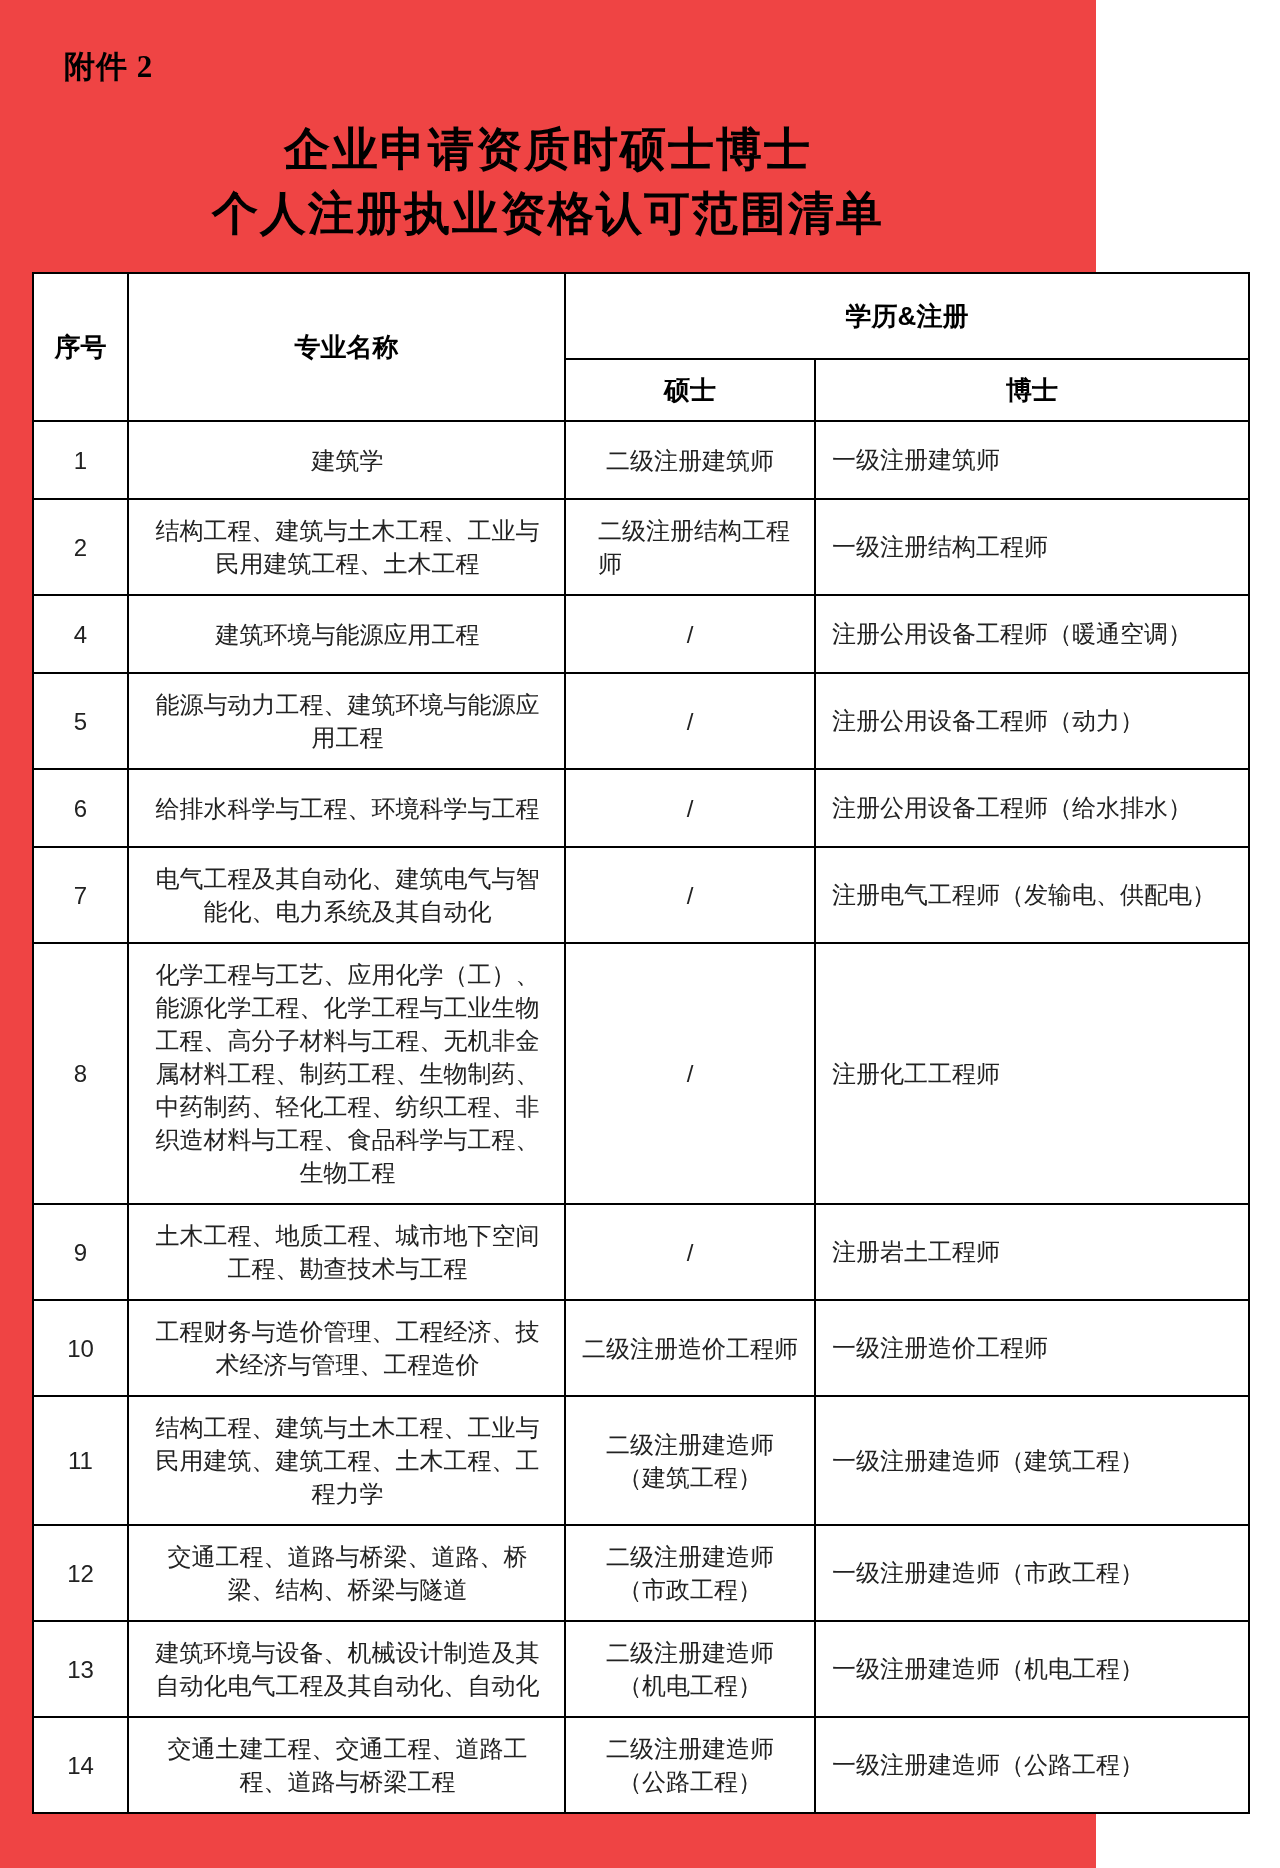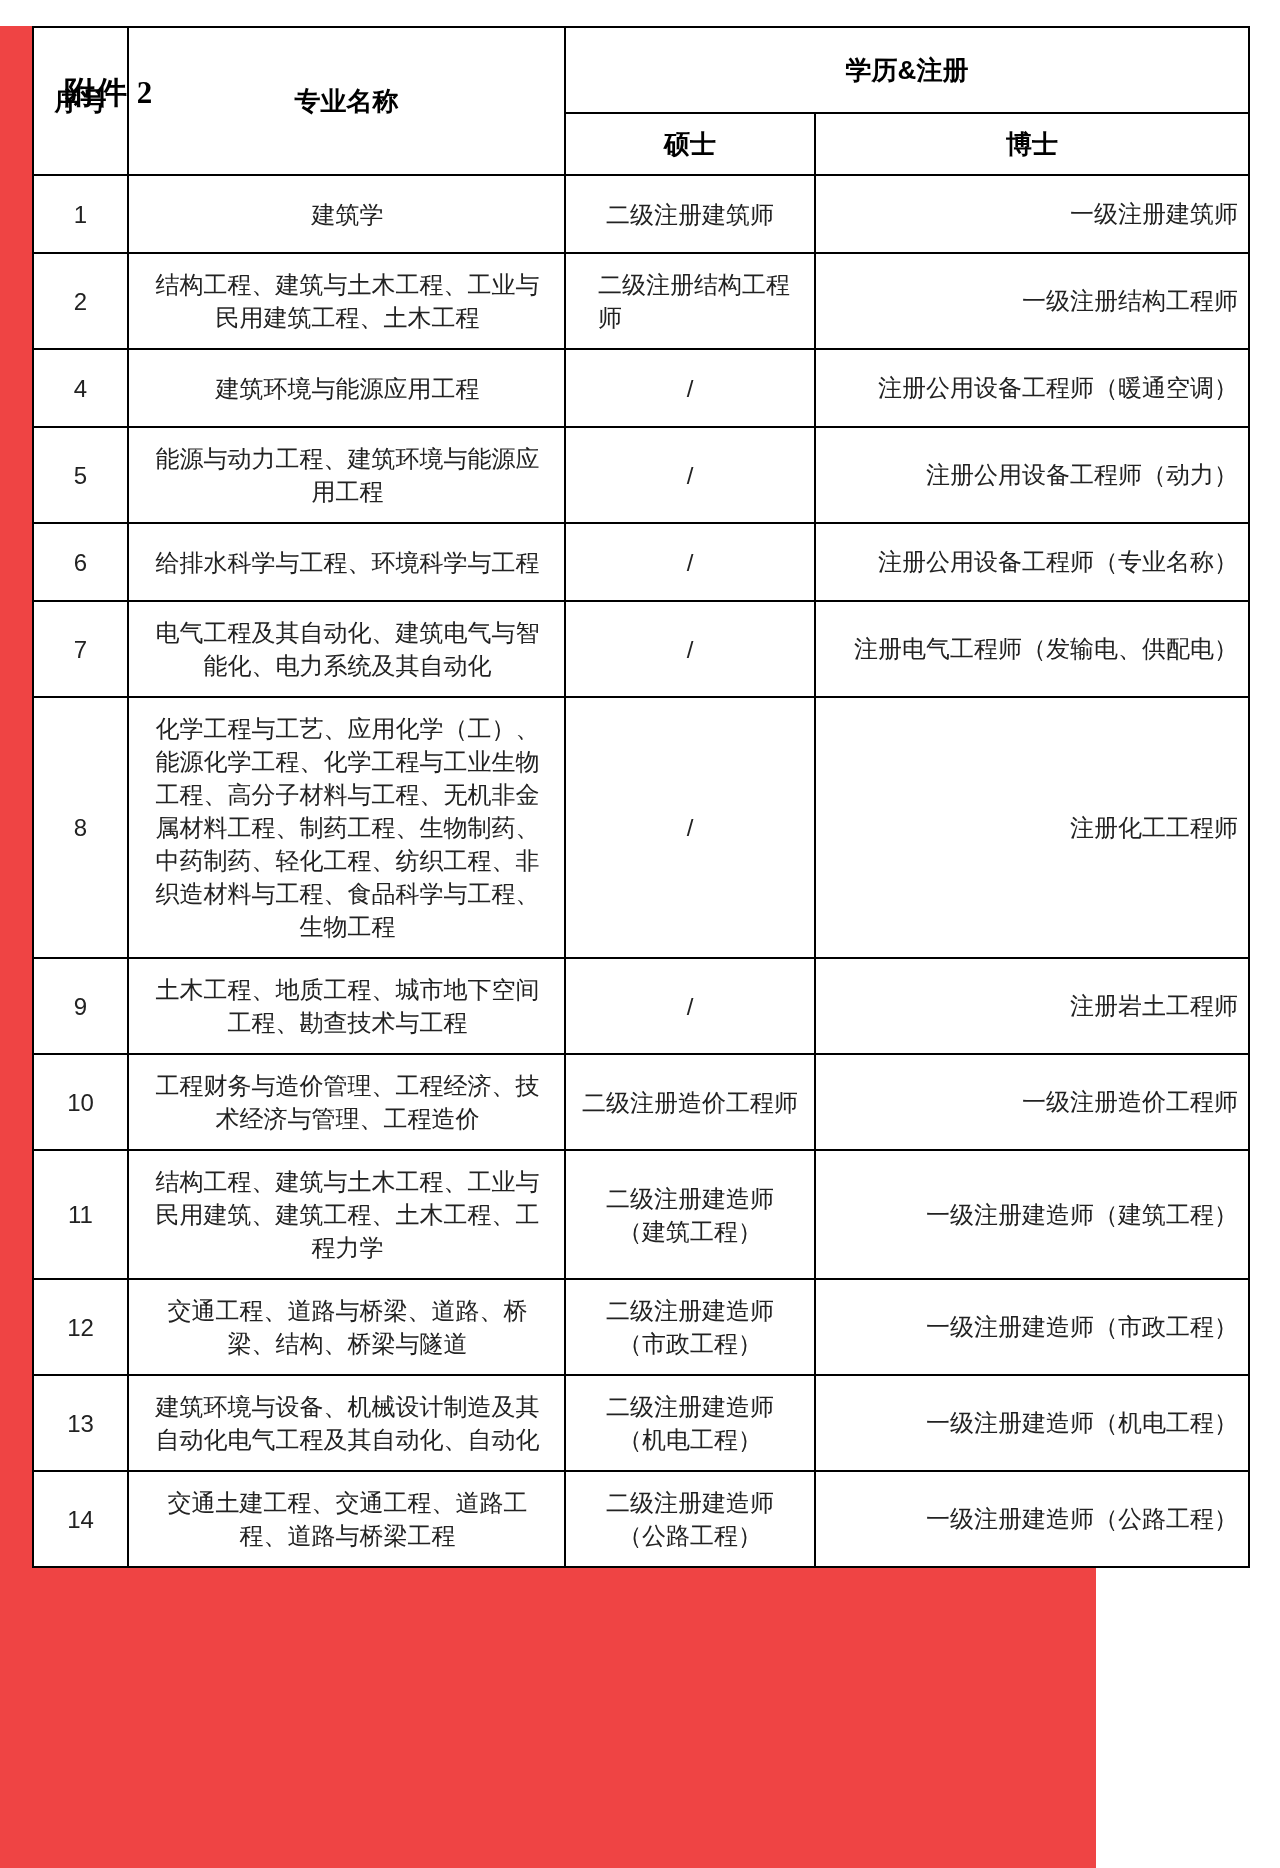--- a/index.html
+++ b/index.html
@@ -83,31 +83,35 @@
     text-align: center;
     white-space: pre-line;
     padding: 14px 12px;
     border-radius: 14px;
   }
   td.td-master.align-left {
     text-align: left;
     padding-left: 32px;
   }
   td.td-doctor {
-    text-align: right;
+    text-align: left;
     padding: 13px 10px 14px 16px;
   }
 </style>
 </head>
 <body>
 
 <div class="page">
 
   <div class="attachment-label">附件 2</div>
 
+  <div class="title-block">
+    <h1 class="doc-title">企业申请资质时硕士博士</h1>
+    <h1 class="doc-title">个人注册执业资格认可范围清单</h1>
+  </div>
 
   <table class="qual-table">
     <colgroup>
       <col style="width:95px">
       <col style="width:437px">
       <col style="width:250px">
       <col style="width:434px">
     </colgroup>
     <thead>
       <tr class="header-row-1">
@@ -142,21 +146,21 @@
         <tr>
           <td class="td-index">5</td>
           <td class="td-major">能源与动力工程、建筑环境与能源应用工程</td>
           <td class="td-master">/</td>
           <td class="td-doctor">注册公用设备工程师（动力）</td>
         </tr>
         <tr>
           <td class="td-index">6</td>
           <td class="td-major">给排水科学与工程、环境科学与工程</td>
           <td class="td-master">/</td>
-          <td class="td-doctor">注册公用设备工程师（专业名称）</td>
+          <td class="td-doctor">注册公用设备工程师（给水排水）</td>
         </tr>
         <tr>
           <td class="td-index">7</td>
           <td class="td-major">电气工程及其自动化、建筑电气与智能化、电力系统及其自动化</td>
           <td class="td-master">/</td>
           <td class="td-doctor">注册电气工程师（发输电、供配电）</td>
         </tr>
         <tr>
           <td class="td-index">8</td>
           <td class="td-major">化学工程与工艺、应用化学（工）、能源化学工程、化学工程与工业生物工程、高分子材料与工程、无机非金属材料工程、制药工程、生物制药、中药制药、轻化工程、纺织工程、非织造材料与工程、食品科学与工程、生物工程</td>

